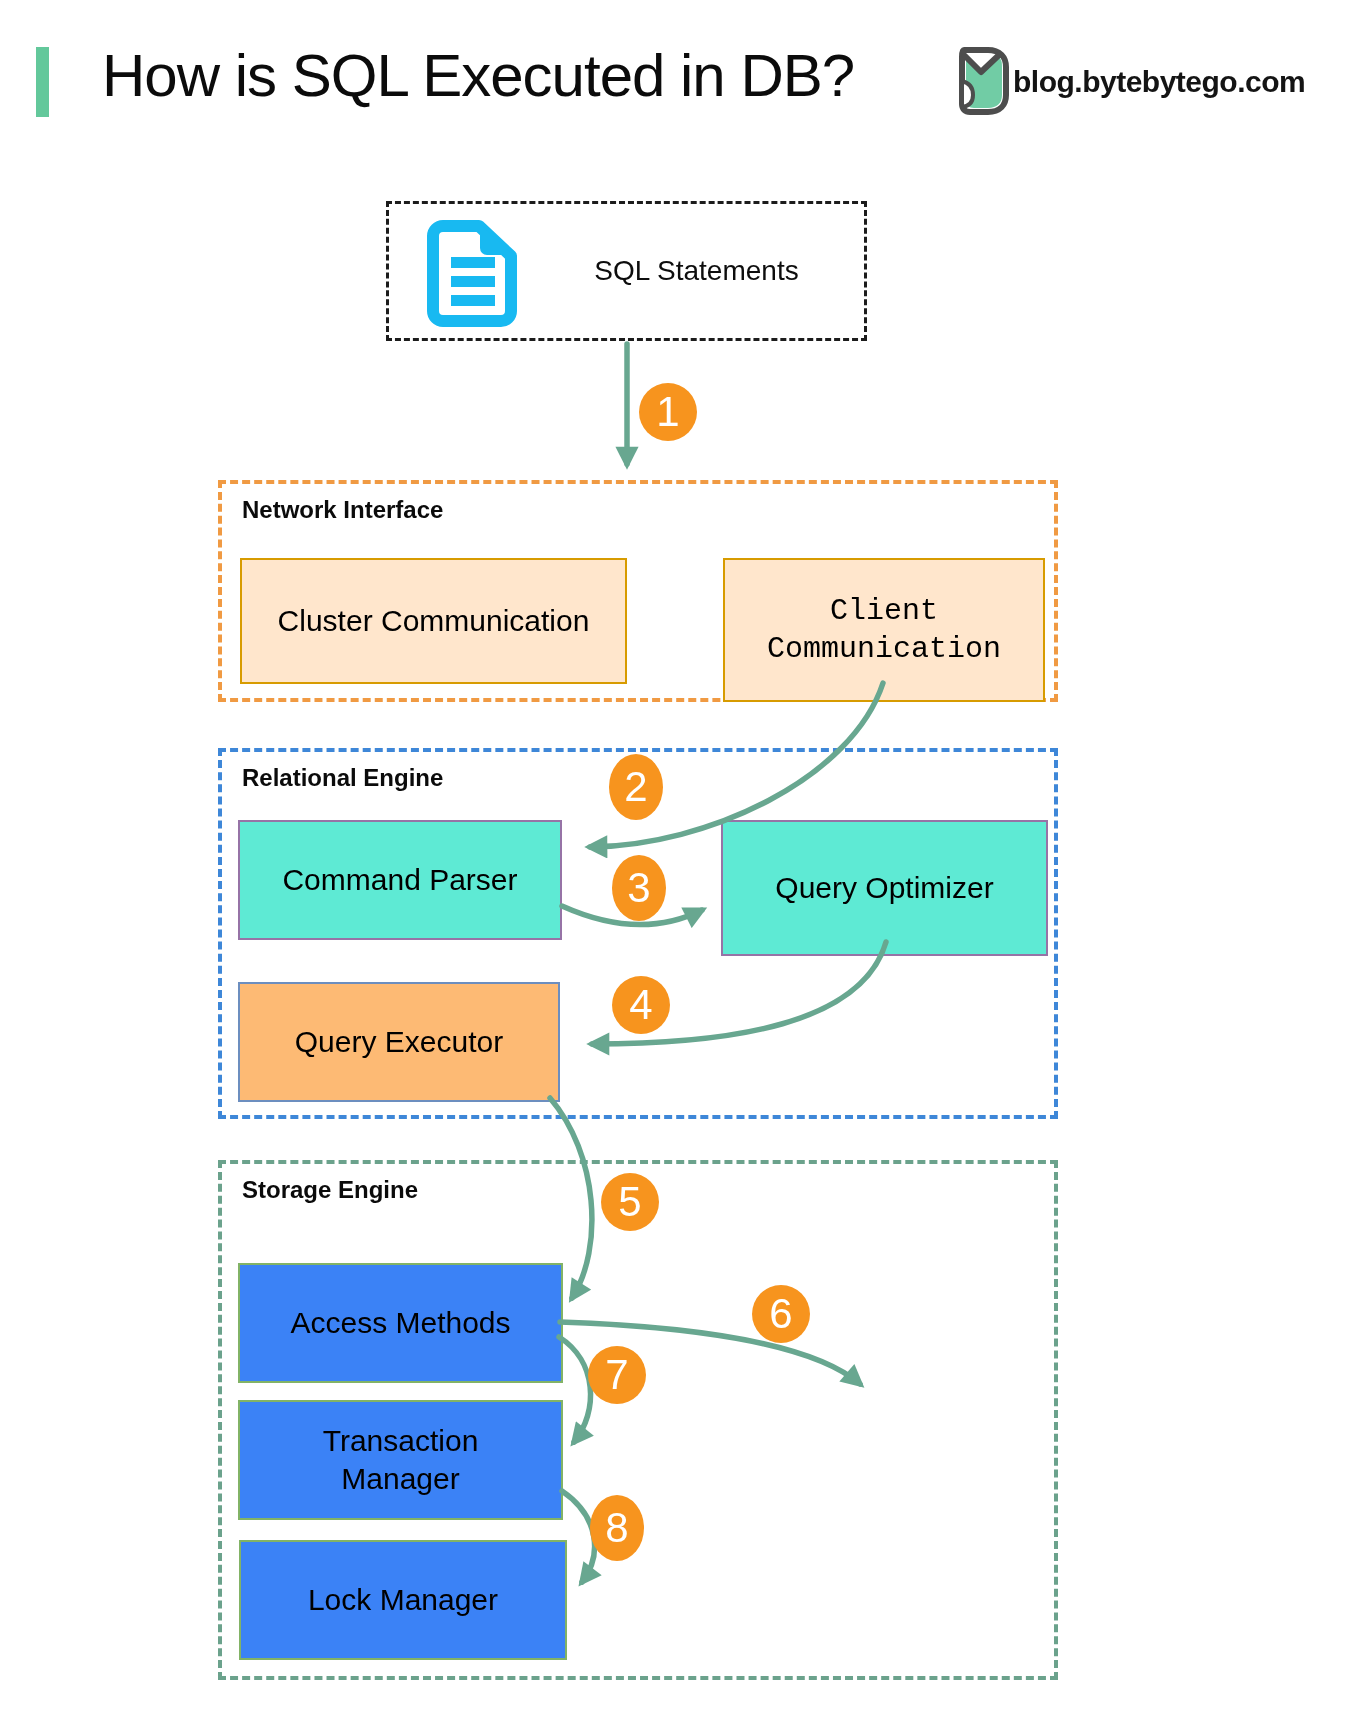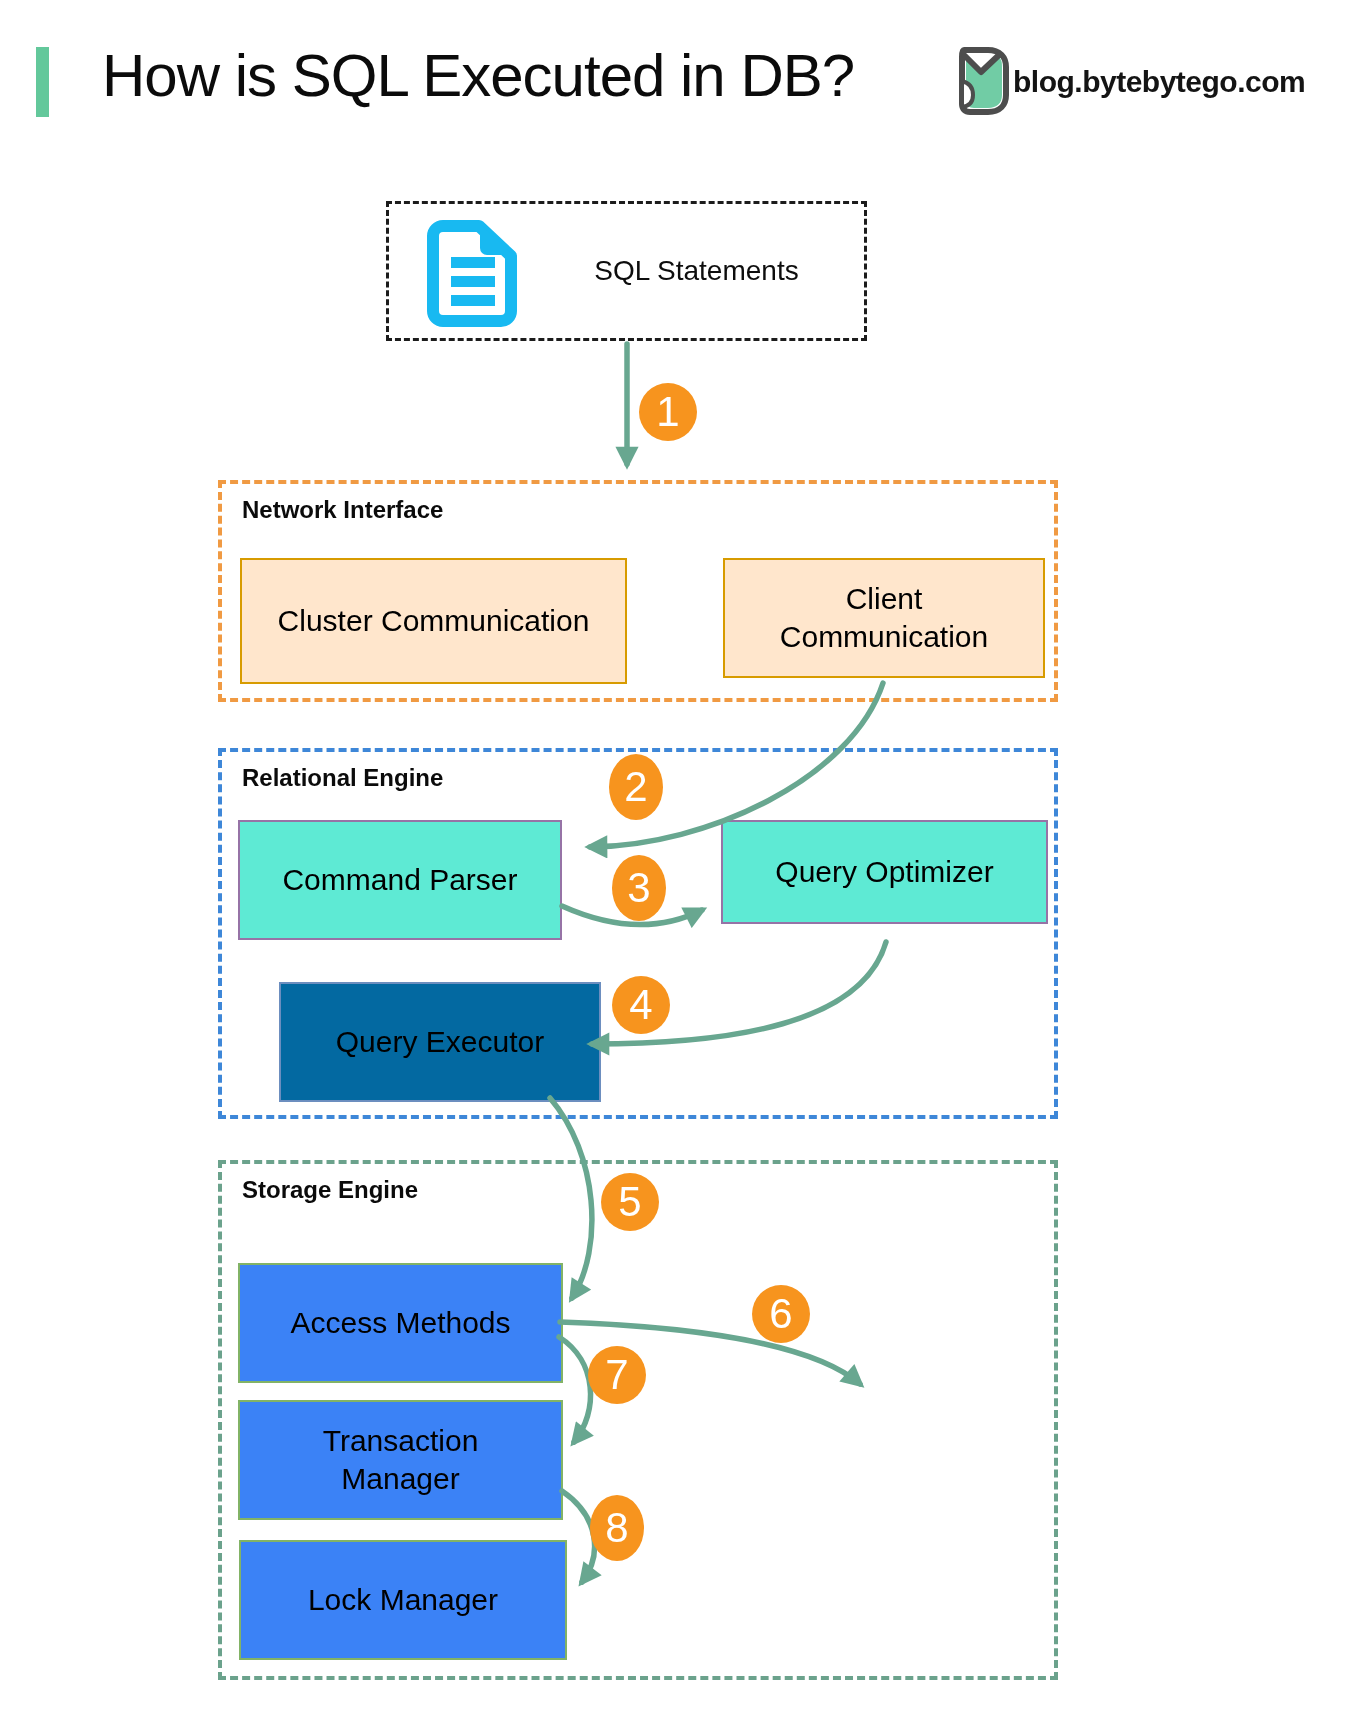--- a/index.html
+++ b/index.html
@@ -20,26 +20,26 @@
   .section{position:absolute;box-sizing:border-box;background:transparent;}
   .section-title{position:absolute;left:20px;top:12px;font-size:24px;font-weight:700;color:#0b0b0b;white-space:nowrap;}
   .sec-network{left:218px;top:480px;width:840px;height:222px;border:4px dashed #F09A43;}
   .sec-relational{left:218px;top:748px;width:840px;height:371px;border:4px dashed #3E87D8;}
   .sec-storage{left:218px;top:1160px;width:840px;height:520px;border:4px dashed #6BA28C;}
   
   .box{position:absolute;box-sizing:border-box;display:flex;align-items:center;justify-content:center;
        text-align:center;font-size:30px;line-height:1.27;color:#000;padding:0 28px;}
   .box-orange{background:#FFE6CC;border:2px solid #D79B00;}
   .box-purple{background:#5eead4;border:2px solid #9673A6;}
-  .box-blue{background:#0369a1;border:2px solid #6C8EBF;margin-left:41px;}
+  .box-blue{background:#fdba74;border:2px solid #6C8EBF;}
   .box-green{background:#3b82f6;border:2px solid #82B366;}
   .b-cluster{left:240px;top:558px;width:387px;height:126px;}
-  .b-client{left:723px;top:558px;width:322px;height:120px;}
+  .b-client{left:723px;top:558px;width:322px;height:144px;font-family:Liberation Mono, monospace;}
   .b-parser{left:238px;top:820px;width:324px;height:120px;}
-  .b-optimizer{left:721px;top:820px;width:327px;height:104px;}
+  .b-optimizer{left:721px;top:820px;width:327px;height:136px;}
   .b-executor{left:238px;top:982px;width:322px;height:120px;}
   .b-access{left:238px;top:1263px;width:325px;height:120px;}
   .b-transaction{left:238px;top:1400px;width:325px;height:120px;}
   .b-lock{left:239px;top:1540px;width:328px;height:120px;align-items:center;}
   .b-buffer{left:722px;top:1400px;width:317px;height:121px;}
   
   .arrows{position:absolute;left:0;top:0;pointer-events:none;}
   
   .step{position:absolute;background:#F7941E;border-radius:50%;display:flex;align-items:center;justify-content:center;
         color:#ffffff;font-size:42px;font-weight:400;}

